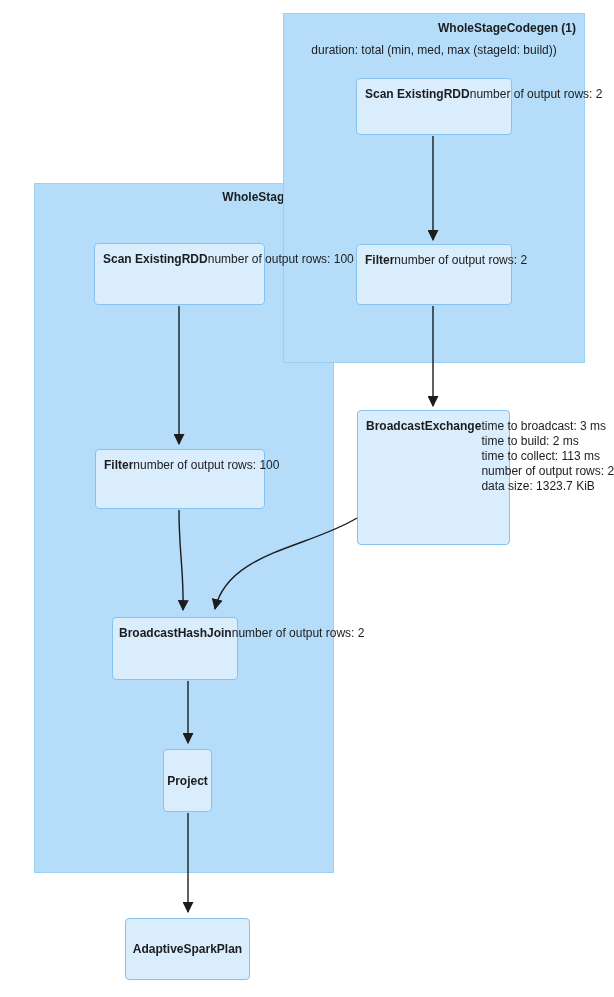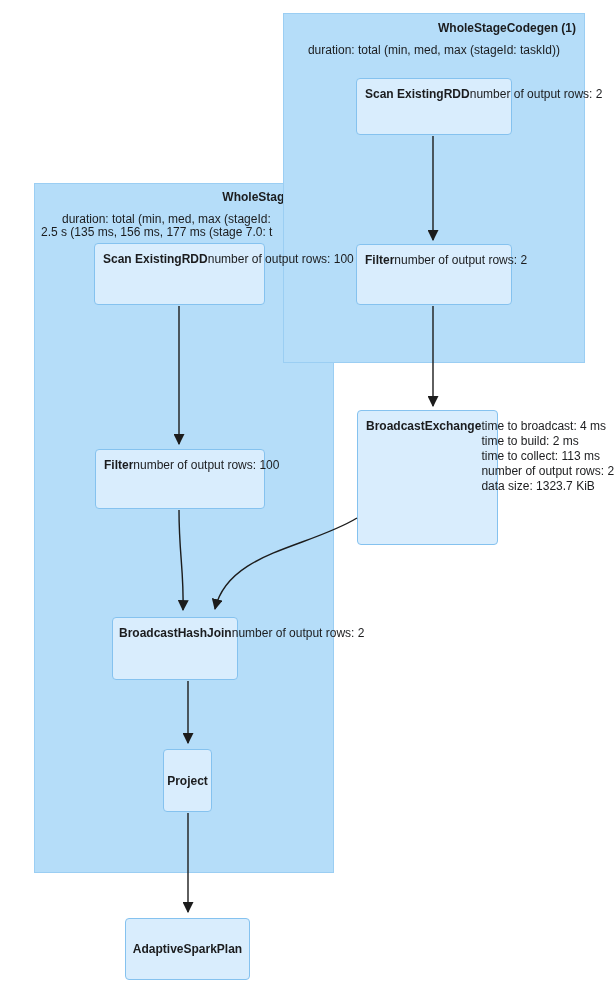--- a/index.html
+++ b/index.html
@@ -40,47 +40,45 @@
   .z-mid{z-index:10;}
 </style>
 </head>
 <body>
 
 <div class="canvas">
 
   <div class="cluster z-low" style="left:34px;top:183px;width:300px;height:690px;"></div>
   <div class="clip z-low" style="position:absolute;left:34px;top:183px;width:249px;height:62px;">
     <div class="cluster-title" style="top:7px;right:0;">WholeStageCode</div>
-    <div class="duration" style="left:28px;top:30px;">duration: total (min, med, max (stageId:</div>
-    <div class="duration" style="left:7px;top:43px;">2.5 s (135 ms, 156 ms, 177 ms (stage 7.0: t</div>
   </div>
 
   <div class="cluster z-mid" style="left:283px;top:13px;width:302px;height:350px;">
     <div class="cluster-title" style="top:7px;right:8px;">WholeStageCodegen (1)</div>
-    <div class="duration" style="top:30px;left:0;width:100%;text-align:center;">duration: total (min, med, max (stageId: taskId))</div>
+    <div class="duration" style="top:30px;left:0;width:100%;text-align:center;">duration: total (min, med, max (stageId: build))</div>
   </div>
 
   <div class="node" style="left:356px;top:78px;width:156px;height:57px;">
     <div class="node-title">Scan ExistingRDD</div>
     <div class="node-metrics">
       <div>number of output rows: 2</div>
     </div>
   </div>
 
   <div class="node" style="left:356px;top:244px;width:156px;height:61px;">
     <div class="node-title">Filter</div>
     <div class="node-metrics">
       <div>number of output rows: 2</div>
     </div>
   </div>
 
-  <div class="node" style="left:357px;top:410px;width:141px;height:135px;">
+  <div class="node" style="left:357px;top:410px;width:153px;height:135px;">
     <div class="node-title">BroadcastExchange</div>
     <div class="node-metrics">
-      <div>time to broadcast: 4 ms</div>
+      <div>time to broadcast: 3 ms</div>
       <div>time to build: 2 ms</div>
       <div>time to collect: 113 ms</div>
       <div>number of output rows: 2</div>
       <div>data size: 1323.7 KiB</div>
     </div>
   </div>
 
   <div class="node" style="left:94px;top:243px;width:171px;height:62px;">
     <div class="node-title">Scan ExistingRDD</div>
     <div class="node-metrics">

